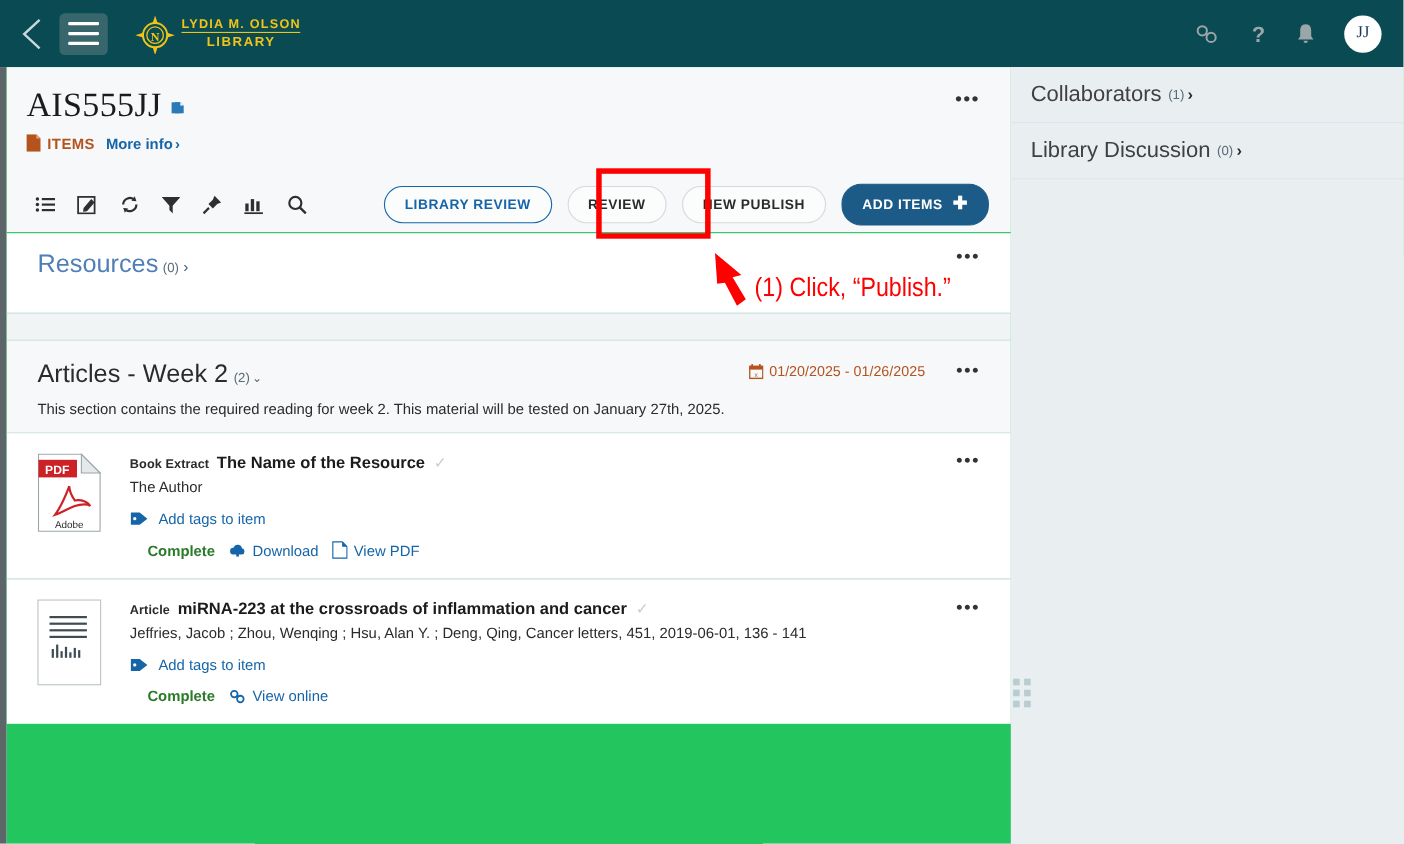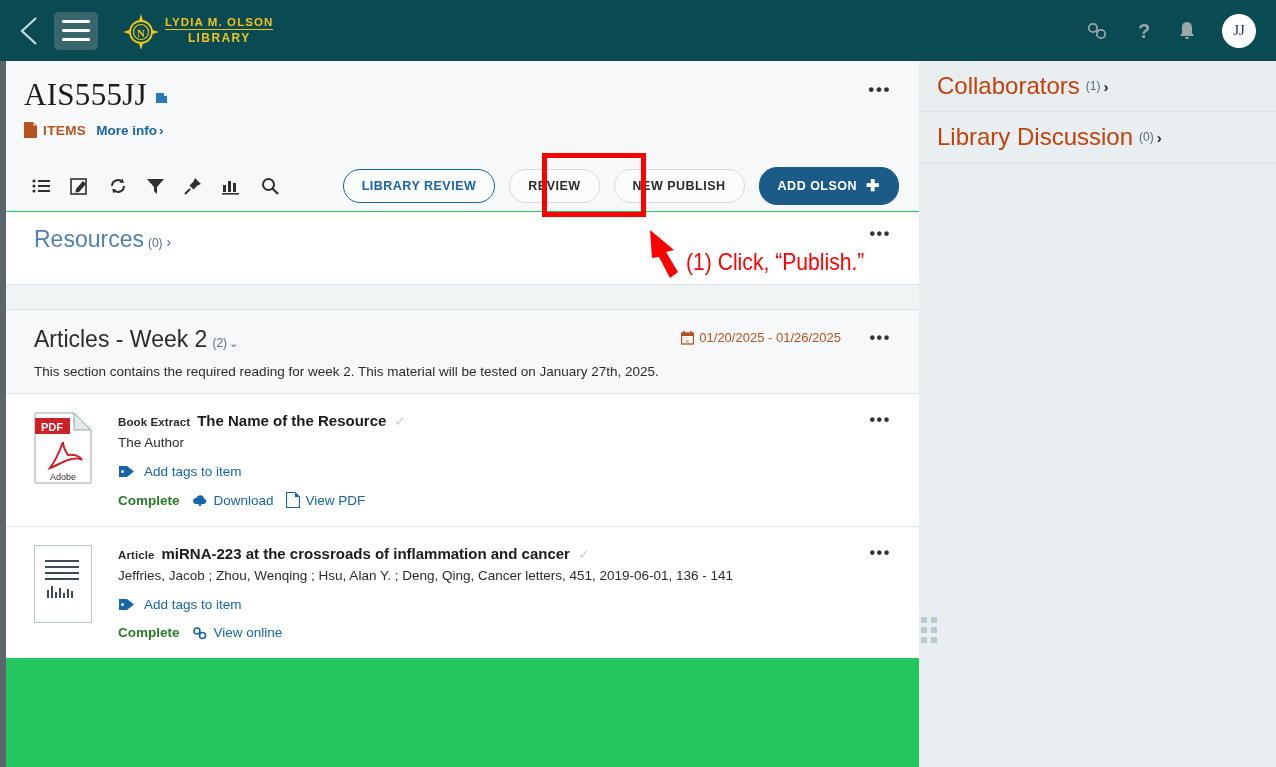--- a/index.html
+++ b/index.html
@@ -136,21 +136,21 @@
   }
   .item-thumb { width: 66px; flex: 0 0 66px; display: flex; align-items: flex-start; }
   .item-body { margin-left: 18px; flex: 1; }
   .item-line1 { display: flex; align-items: baseline; gap: 7px; }
   .item-type { font-size: 11.5px; color: #2b2b2b; font-weight: bold; letter-spacing: 0.1px; }
   .item-name { font-size: 15px; color: #1b1b1b; font-weight: bold; }
   .check-ghost { color: #c7d0d6; font-size: 14px; margin-left: 1px; }
   .item-author { font-size: 13.5px; color: #2b2b2b; margin-top: 6px; }
   .item-tags { display: flex; align-items: center; gap: 9px; margin-top: 14px; cursor: pointer; }
   .tag-label { font-size: 13.5px; color: #1565a8; }
-  .item-actions { display: flex; align-items: center; gap: 12px; margin-top: 13px; }
+  .item-actions { display: flex; align-items: center; gap: 12px; margin-top: 13px; margin-left: 16px; }
   .complete { font-size: 13.5px; color: #2a7a2a; font-weight: bold; }
   .act-link { display: flex; align-items: center; gap: 6px; font-size: 13.5px; color: #1565a8; cursor: pointer; }
   .item-dots {
     position: absolute; right: 28px; top: 18px; cursor: pointer;
     letter-spacing: 1.6px; color: #333; font-size: 16px; font-weight: bold; line-height: 1;
   }
 
   
   .pdf-thumb { width: 58px; height: 72px; position: relative; }
   
@@ -158,21 +158,21 @@
 
   
   .right-panel {
     position: absolute; left: 919px; top: 61px; width: 357px; height: 706px;
     background: #e9eef0;
   }
   .rp-row {
     height: 51px; display: flex; align-items: center; padding-left: 18px;
     border-bottom: 1px solid #dde5ea; cursor: pointer;
   }
-  .rp-label { font-size: 24px; color: #c2410c; font-weight: 300; }
+  .rp-label { font-size: 20px; color: #404040; font-weight: 300; }
   .rp-count { font-size: 12px; color: #5a6b78; margin-left: 6px; }
   .rp-chev { font-size: 15px; color: #2b2b2b; margin-left: 3px; font-weight: bold; }
 
   .drag-handle {
     position: absolute; left: 921px; top: 617px; width: 16px; height: 26px;
     display: grid; grid-template-columns: 6px 6px; grid-template-rows: 6px 6px 6px;
     gap: 4px; cursor: col-resize;
   }
   .drag-handle i { background: #b9ccd2; display: block; }
 
@@ -328,21 +328,21 @@
             <line x1="11.5" y1="11.5" x2="17" y2="17" stroke="#2f2f2f" stroke-width="2.2"></line>
           </svg>
         </span>
       </div>
 
       <div class="actions">
         <div class="btn btn-outline-blue">LIBRARY REVIEW</div>
         <div class="btn btn-outline-gray">REVIEW</div>
         <div class="btn btn-outline-gray">NEW PUBLISH</div>
         <div class="btn btn-primary">
-          <span>ADD OLSON</span>
+          <span>ADD ITEMS</span>
           <span class="plus">✚</span>
         </div>
       </div>
     </div>
 
     <div class="card resources-card">
       <div class="res-title">
         <span>Resources</span>
         <span class="res-count">(0)</span>
         <span class="chev">›</span>

